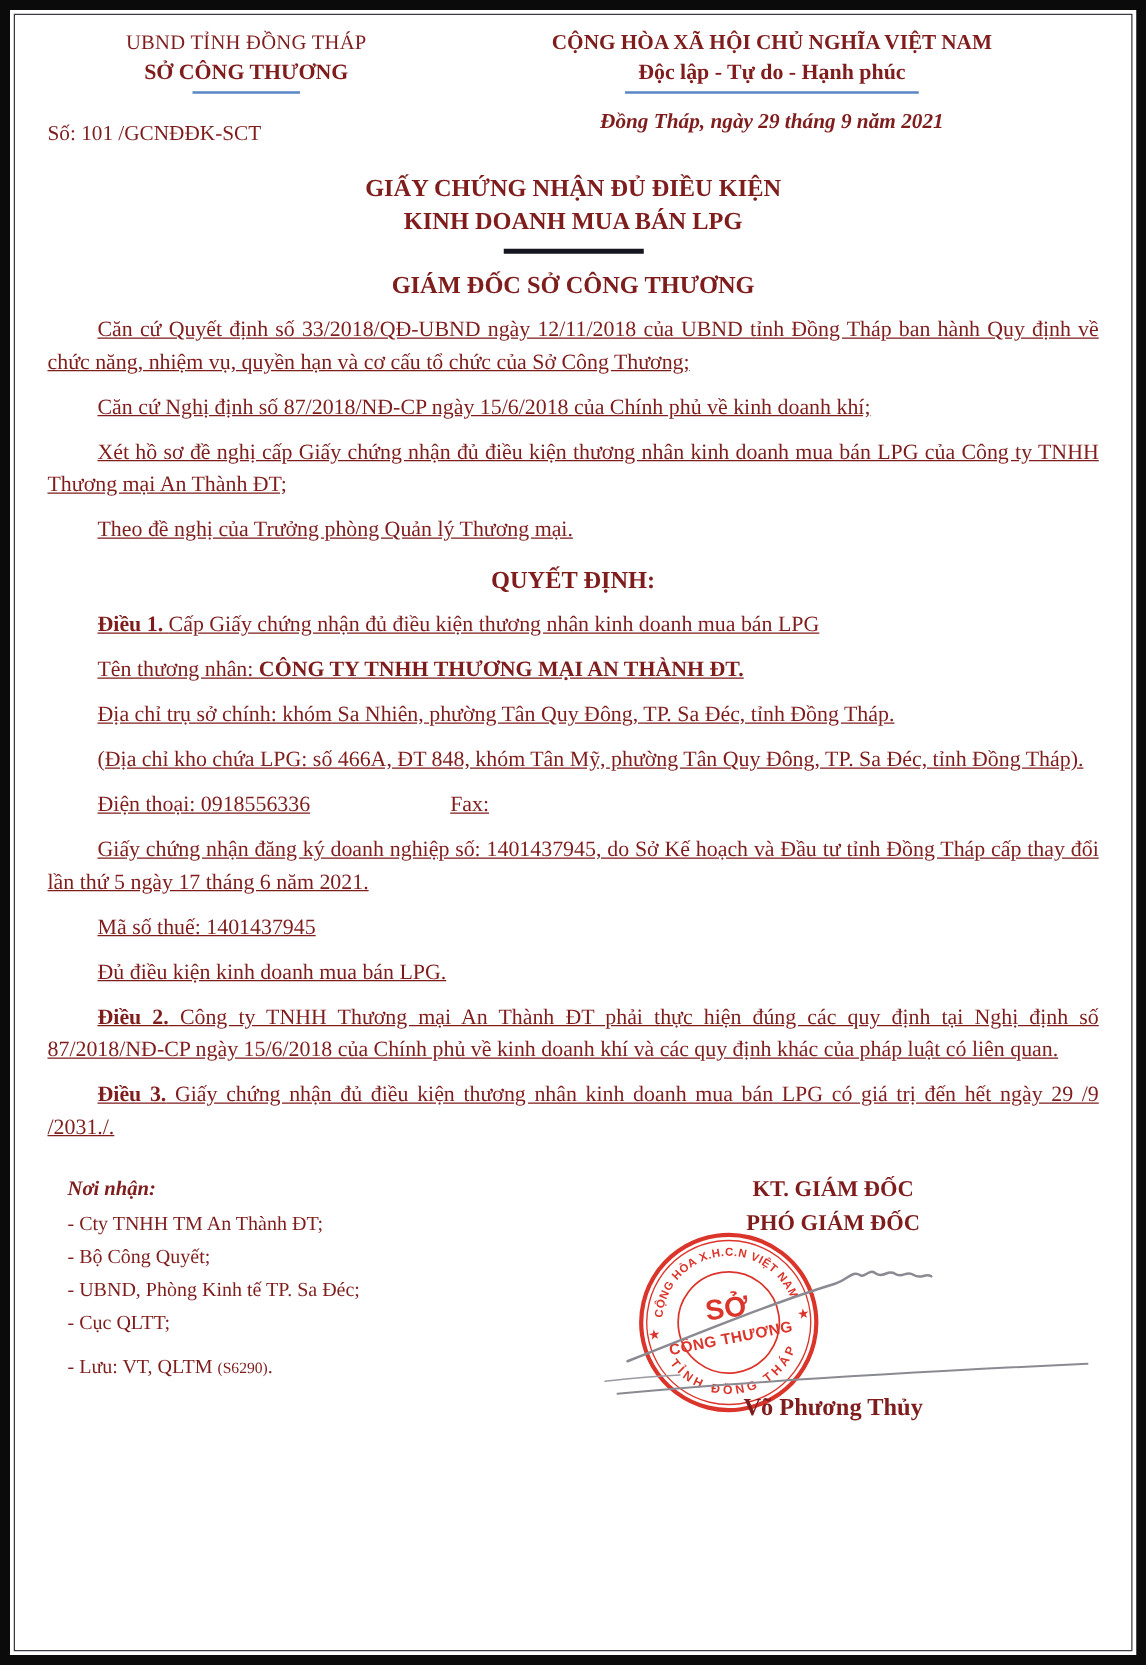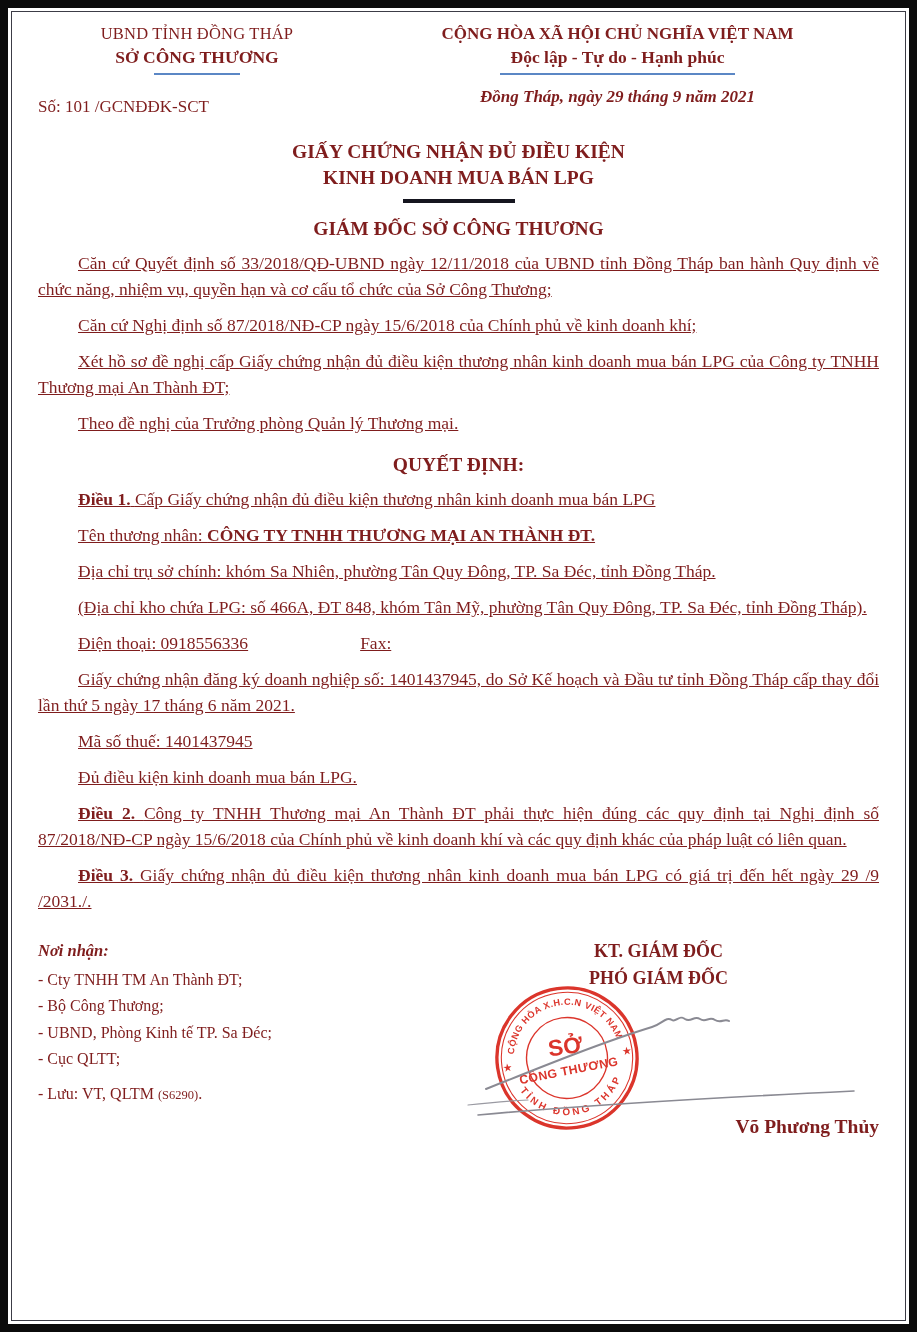--- a/index.html
+++ b/index.html
@@ -36,28 +36,28 @@
   .doc-body{margin-top:6px;}
   .doc-body p{
     font-size:17.5px;line-height:26px;margin:10px 0;
     text-align:justify;text-indent:40px;text-decoration:underline;
   }
   .decision-heading{text-align:center;font-weight:bold;font-size:19.5px;margin:18px 0 6px;}
   .phone-line{text-align:left !important;}
   .fax{margin-left:112px;}
 
   
-  .doc-footer{margin-top:24px;display:flex;position:relative;min-height:252px;}
+  .doc-footer{margin-top:24px;display:flex;position:relative;min-height:252px;margin-left:16px;}
   .recipients{width:400px;font-size:16px;line-height:26.5px;}
   .recipients .rec-heading{font-weight:bold;font-style:italic;font-size:16.5px;margin-bottom:2px;}
   .recipients .rec-last{margin-top:8px;}
   .rec-small{font-size:12.5px;}
   .signing{flex:1;position:relative;text-align:center;}
   .sig-title{font-weight:bold;font-size:18px;line-height:27px;}
-  .signer-name{position:absolute;top:178px;left:0;right:0;text-align:right;
+  .signer-name{position:absolute;top:178px;left:0;right:0;text-align:center;
     font-weight:bold;font-size:19.5px;}
   .seal{position:absolute;left:55px;top:46px;width:148px;height:148px;
     transform:rotate(-8deg);opacity:.93;}
   .signature-svg{position:absolute;left:28px;top:55px;width:400px;height:150px;}
 </style>
 </head>
 <body>
 
 <div class="page">
   <div class="frame"></div>
@@ -104,21 +104,21 @@
       <p>Đủ điều kiện kinh doanh mua bán LPG.</p>
 
       <p><b>Điều 2.</b> <span>Công ty TNHH Thương mại An Thành ĐT phải thực hiện đúng các quy định tại Nghị định số 87/2018/NĐ-CP ngày 15/6/2018 của Chính phủ về kinh doanh khí và các quy định khác của pháp luật có liên quan.</span></p>
       <p><b>Điều 3.</b> <span>Giấy chứng nhận đủ điều kiện thương nhân kinh doanh mua bán LPG có giá trị đến hết ngày 29 /9 /2031./.</span></p>
     </div>
 
     <footer class="doc-footer">
       <div class="recipients">
         <div class="rec-heading">Nơi nhận:</div>
         <div>- Cty TNHH TM An Thành ĐT;</div>
-        <div>- Bộ Công Thương;</div>
+        <div>- Bộ Công Quyết;</div>
         <div>- UBND, Phòng Kinh tế TP. Sa Đéc;</div>
         <div>- Cục QLTT;</div>
         <div class="rec-last"><span>- Lưu: VT, QLTM </span><span class="rec-small">(S6290)</span><span>.</span></div>
       </div>
 
       <div class="signing">
         <div class="sig-title">KT. GIÁM ĐỐC</div>
         <div class="sig-title">PHÓ GIÁM ĐỐC</div>
 
         <svg class="seal" viewBox="0 0 150 150" aria-hidden="true">

